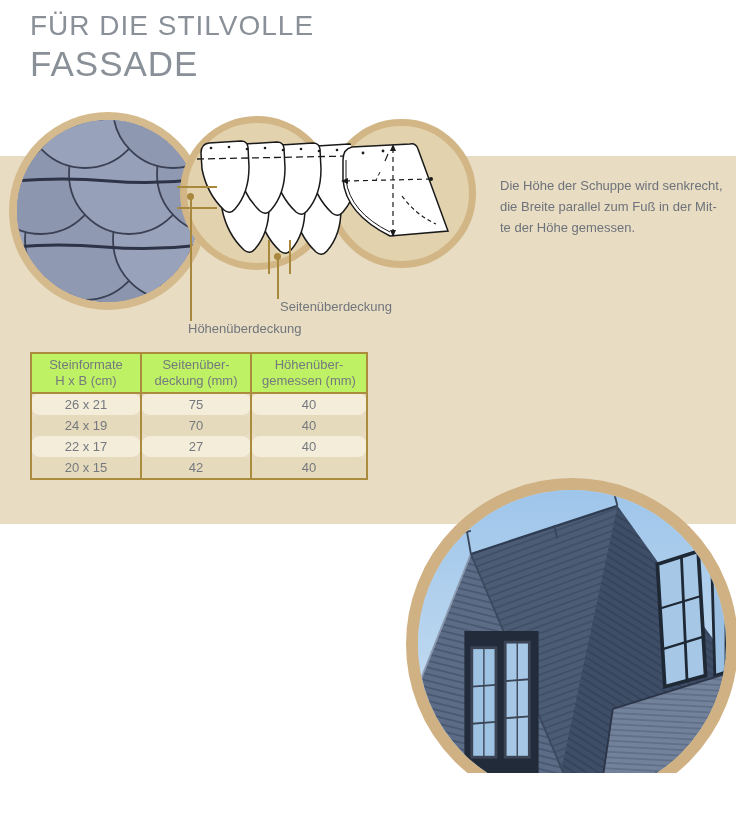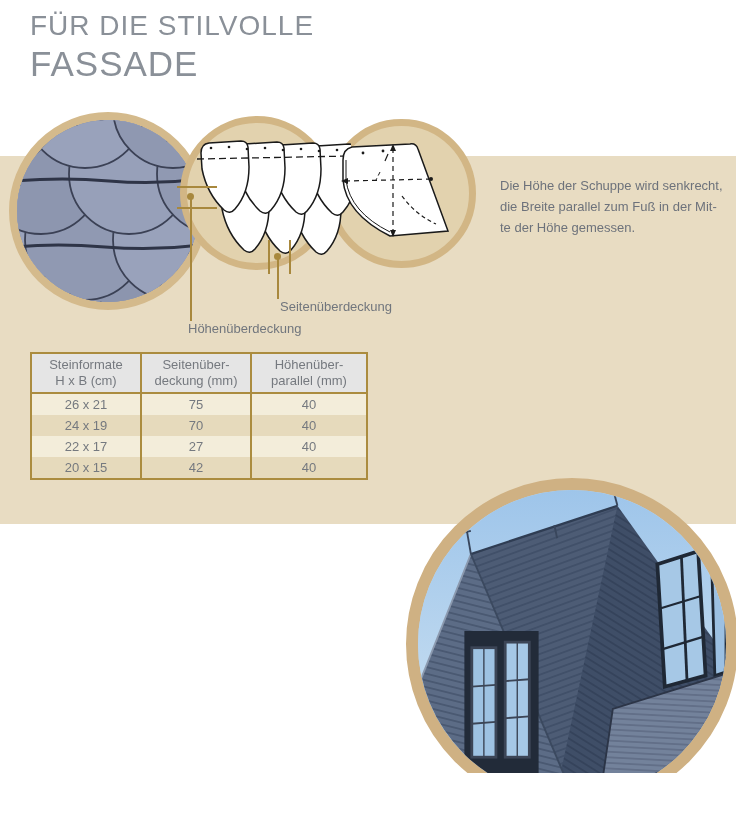--- a/index.html
+++ b/index.html
@@ -27,27 +27,27 @@
   .gold-dot{border-radius:50%;}
   .lbl{position:absolute;font-size:13px;color:#71767d;z-index:6;white-space:nowrap;}
   .lbl-seiten{left:280px;top:299px;}
   .lbl-hoehen{left:188px;top:321px;}
   
   .para{position:absolute;left:500px;top:175px;width:240px;font-size:13px;line-height:21px;
         color:#6d727b;white-space:pre-line;z-index:4;}
   
   .tblwrap{position:absolute;left:30px;top:352px;z-index:4;}
   table{border-collapse:collapse;border:2px solid #ab8c3f;}
-  th{width:108px;background:#e5e5e5;border-left:2px solid #ab8c3f;border-bottom:2px solid #ab8c3f;
+  th{width:108px;background:#bef264;border-left:2px solid #ab8c3f;border-bottom:2px solid #ab8c3f;
      font-weight:400;font-size:13px;line-height:16px;color:#75797f;text-align:center;
      padding:3px 0;white-space:pre-line;}
   th:first-child{border-left:none;}
   th:last-child{width:114px;}
   td{border-left:2px solid #ab8c3f;font-size:13px;color:#75797f;text-align:center;
-     height:21px;padding:0;line-height:21px;}
+     height:21px;padding:0;line-height:21px;border-radius:9px;}
   td:first-child{border-left:none;}
   tr.row-light td{background:#f3edda;}
   tr.row-dark td{background:#e6dabc;margin-left:28px;}
   
   .footnote{position:absolute;left:30px;top:489px;font-size:13px;color:#71767d;z-index:4;}
 </style>
 </head>
 <body>
 
 <div class="page">
@@ -139,21 +139,21 @@
 
   <div class="tblwrap">
     <table>
       <thead>
         <tr>
           <th>Steinformate
 H x B (cm)</th>
           <th>Seitenüber-
 deckung (mm)</th>
           <th>Höhenüber-
-parallel (mm)</th>
+gemessen (mm)</th>
         </tr>
       </thead>
       <tbody>
           <tr class="row-light">
             <td>26 x 21</td>
             <td>75</td>
             <td>40</td>
           </tr>
           <tr class="row-dark">
             <td>24 x 19</td>

